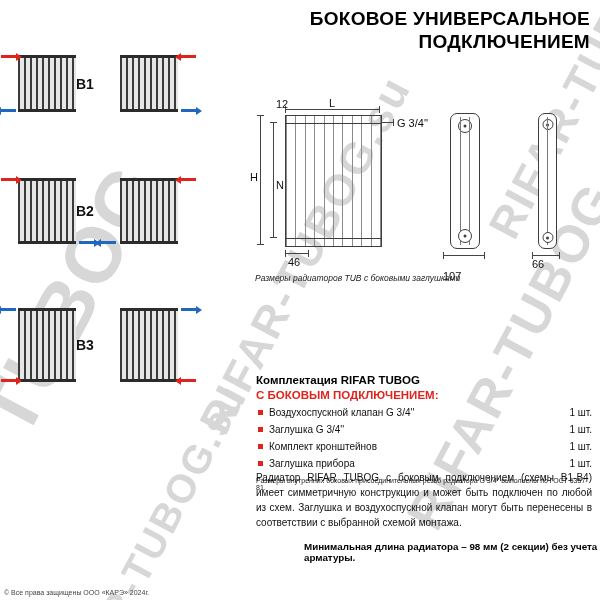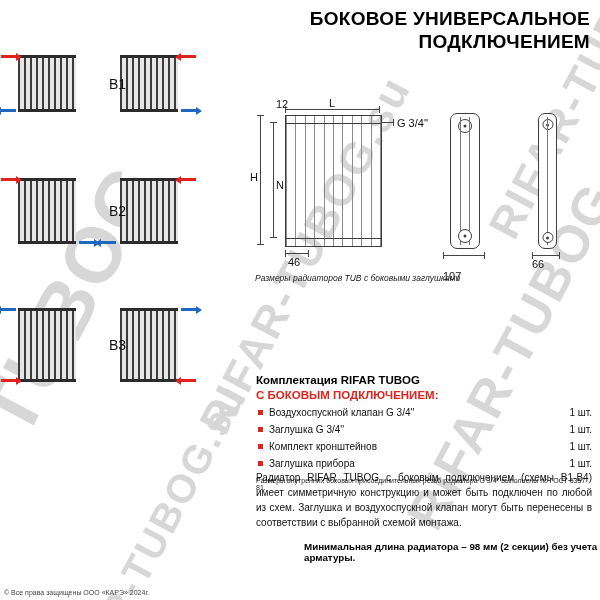--- a/index.html
+++ b/index.html
@@ -10,21 +10,21 @@
       letter-spacing:2px;transform:translate(-50%,-50%) rotate(-62deg);pointer-events:none;}
   
   .title{position:absolute;top:7px;right:10px;z-index:2;text-align:right;
          font-size:19px;font-weight:bold;line-height:1.22;letter-spacing:.3px;color:#000;}
   
   .scheme{position:absolute;left:0;width:236px;z-index:1;}
   .rad{position:absolute;top:0;bottom:0;
        background:repeating-linear-gradient(90deg,#3b3b3b 0 2px,#e6e6e6 2px 6px);
        border-top:3px solid #2b2b2b;border-bottom:3px solid #2b2b2b;}
   .scheme-label{position:absolute;left:76px;width:50px;top:50%;transform:translateY(-50%);
-                text-align:right;font-weight:normal;font-size:14px;color:#111;}
+                text-align:left;font-weight:bold;font-size:14px;color:#111;}
   .arr{position:absolute;height:3px;width:15px;background:var(--c);}
   .a-red{--c:#e0231c;} .a-blue{--c:#2068bf;}
   .dir-right::after{content:"";position:absolute;left:100%;top:50%;transform:translateY(-50%);
      width:0;height:0;border-left:6px solid var(--c);border-top:4.5px solid transparent;border-bottom:4.5px solid transparent;}
   .dir-left::before{content:"";position:absolute;right:100%;top:50%;transform:translateY(-50%);
      width:0;height:0;border-right:6px solid var(--c);border-top:4.5px solid transparent;border-bottom:4.5px solid transparent;}
   
   .tech{position:absolute;left:250px;top:95px;width:350px;height:195px;z-index:1;}
   .draw-rad{position:absolute;left:35px;top:20px;width:95px;height:130px;border:1px solid #3d3d3d;
             background:repeating-linear-gradient(90deg,#8b8b8b 0 1px,transparent 1px 9.4px);}

